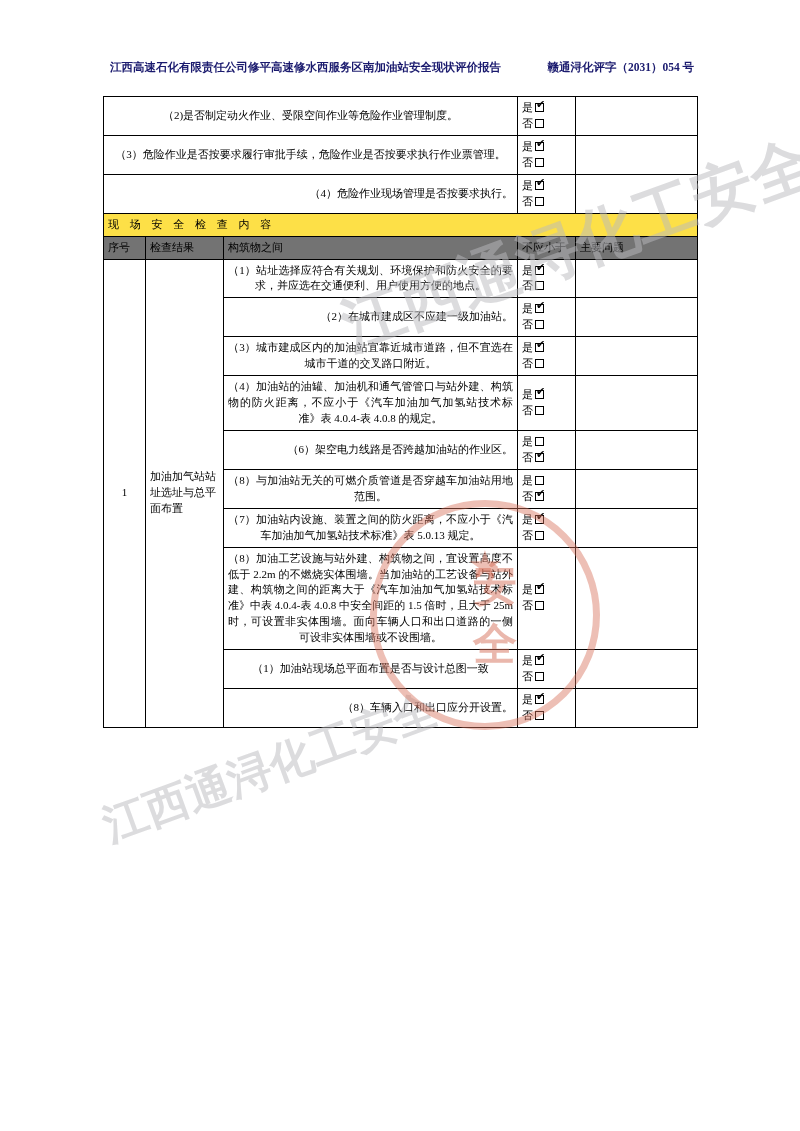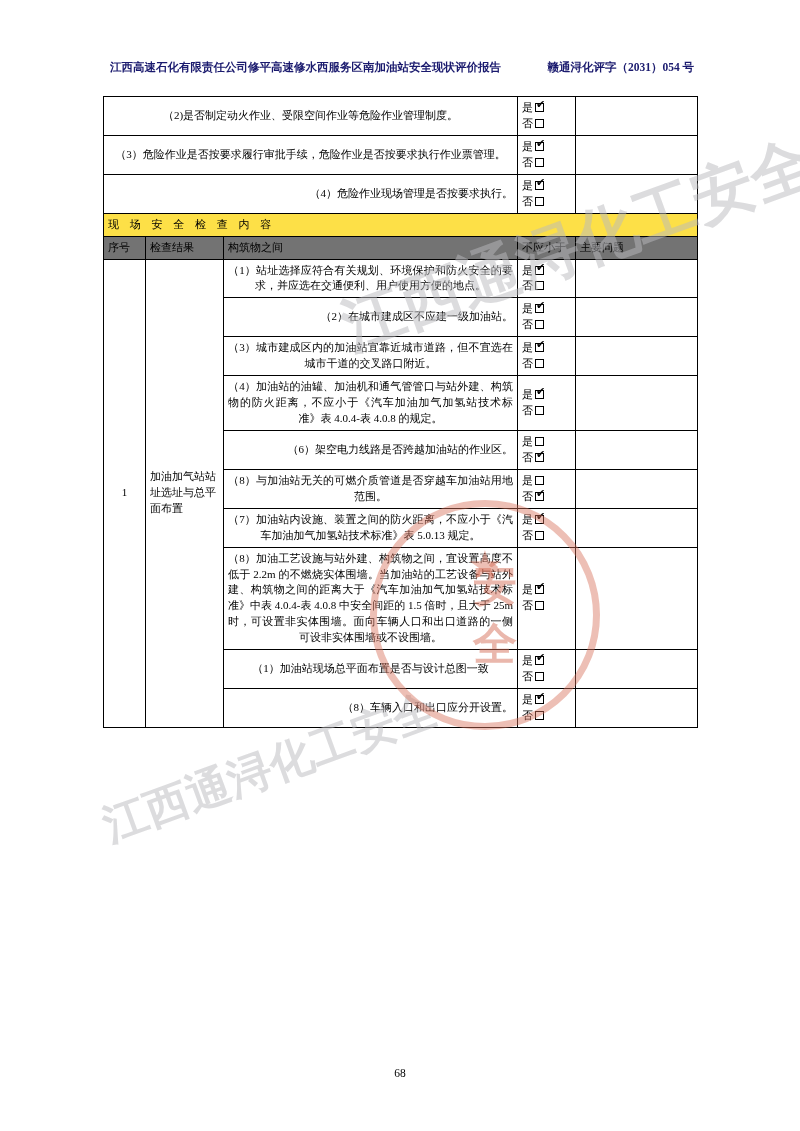--- a/index.html
+++ b/index.html
@@ -344,17 +344,14 @@
           <td class="res">
             <div><span>是</span><span class="box checked"></span></div>
             <div><span>否</span><span class="box"></span></div>
           </td>
           <td></td>
         </tr>
       </tbody>
     </table>
   </div>
 
-  <div class="footer">
-    <span>68</span>
-  </div>
 
 </div>
 
 </body></html>

